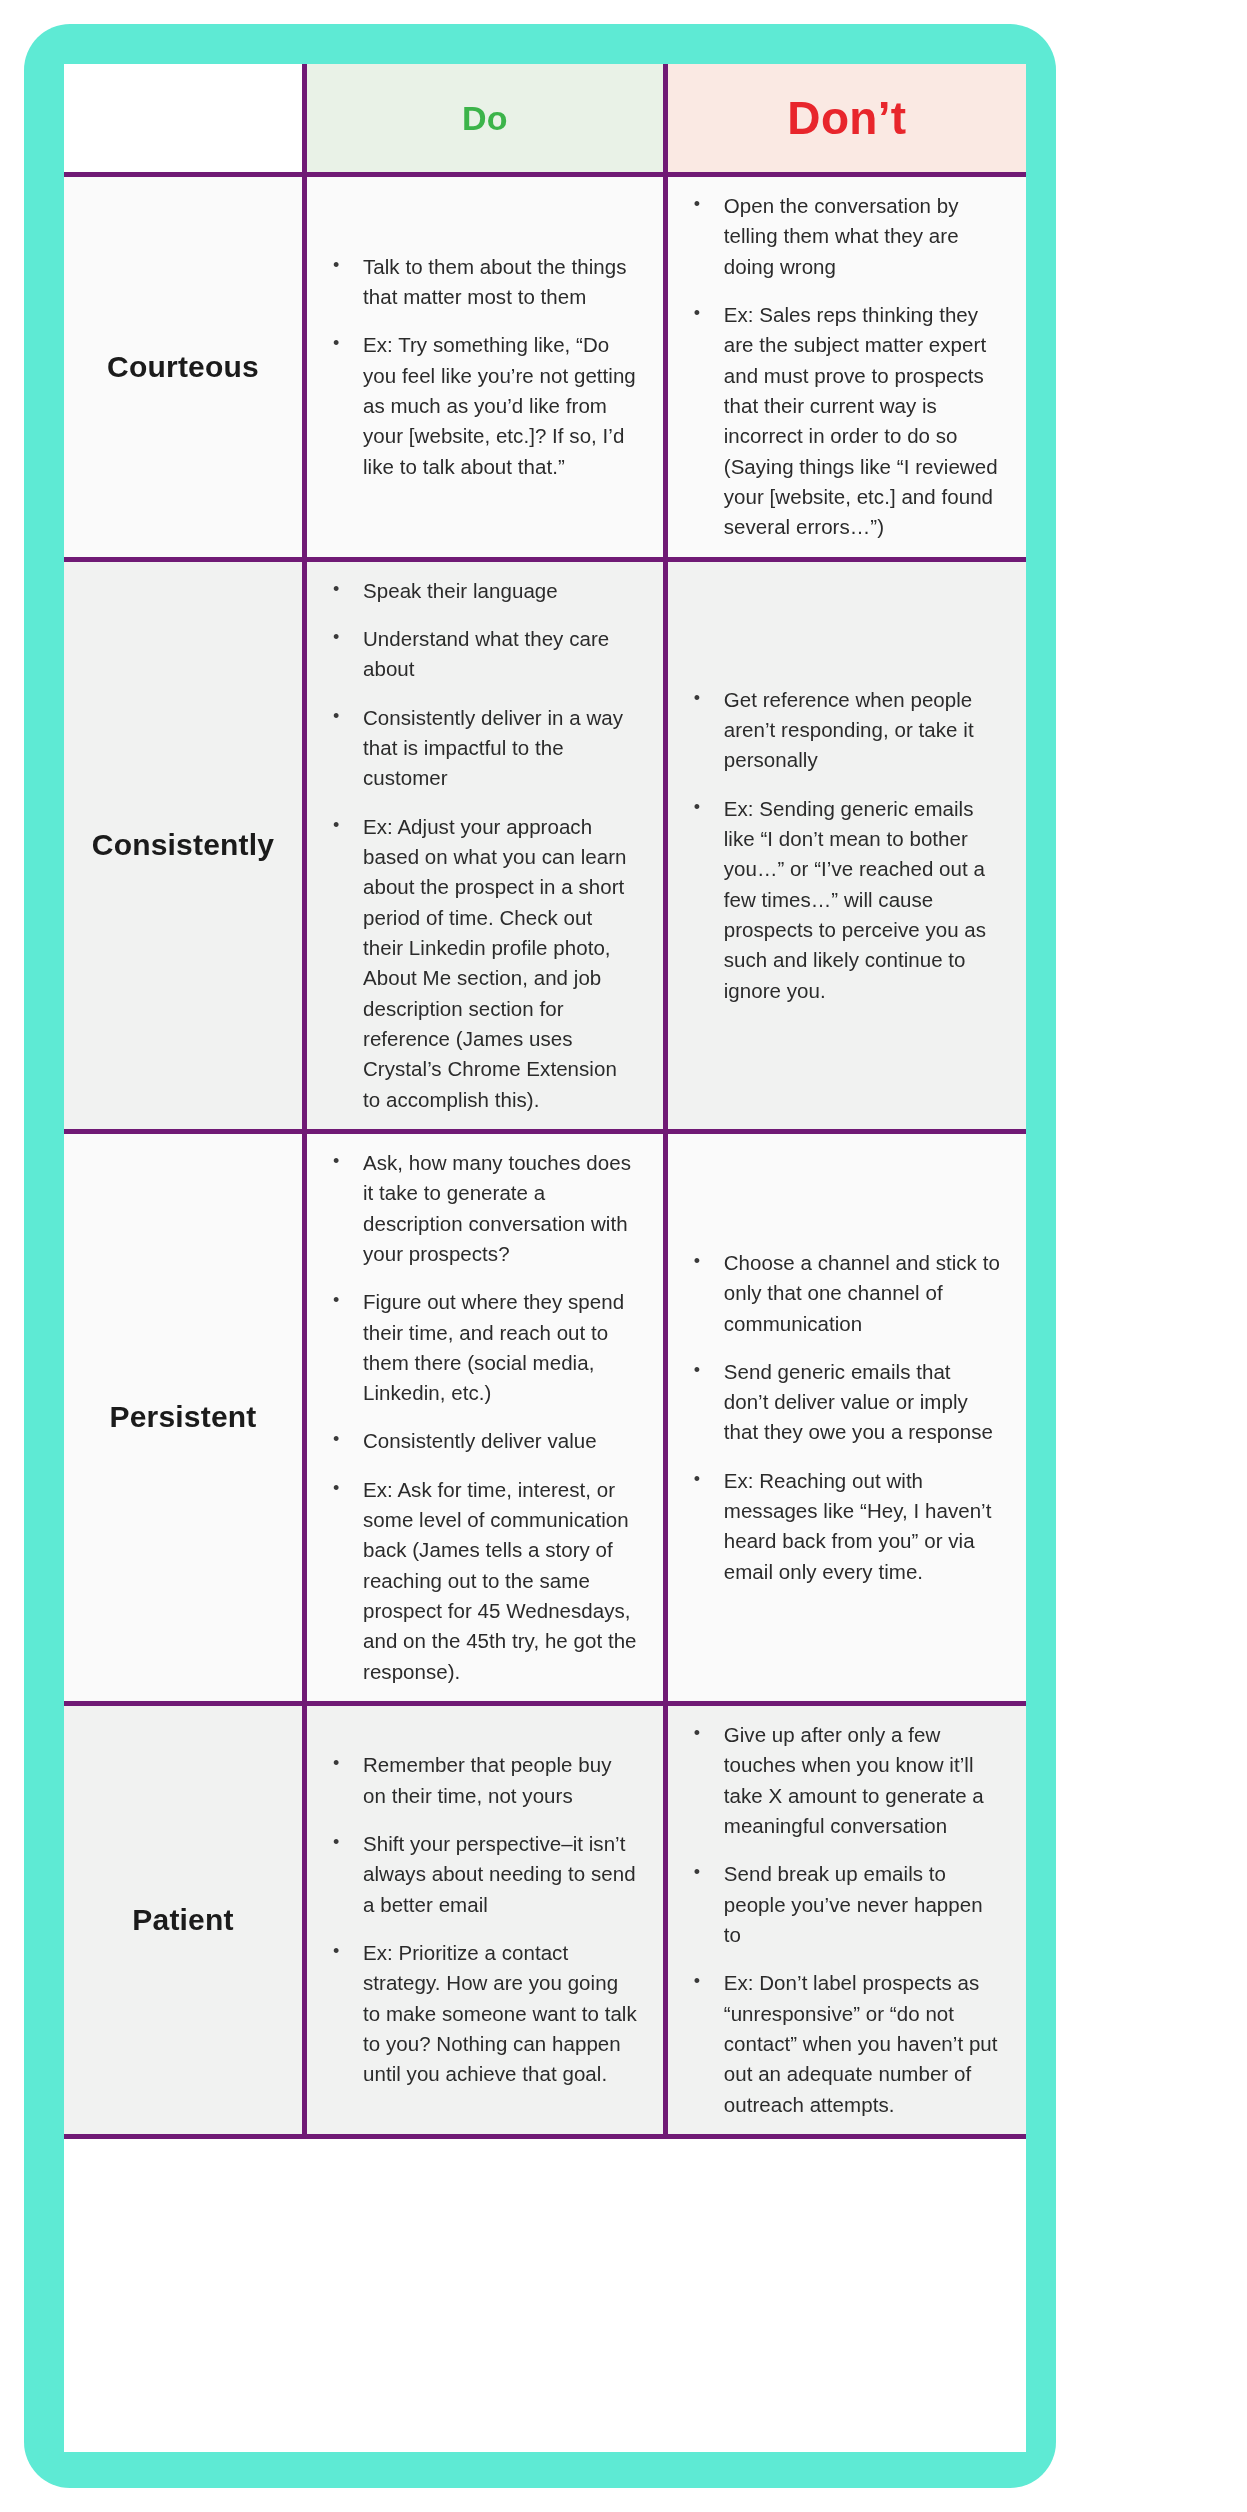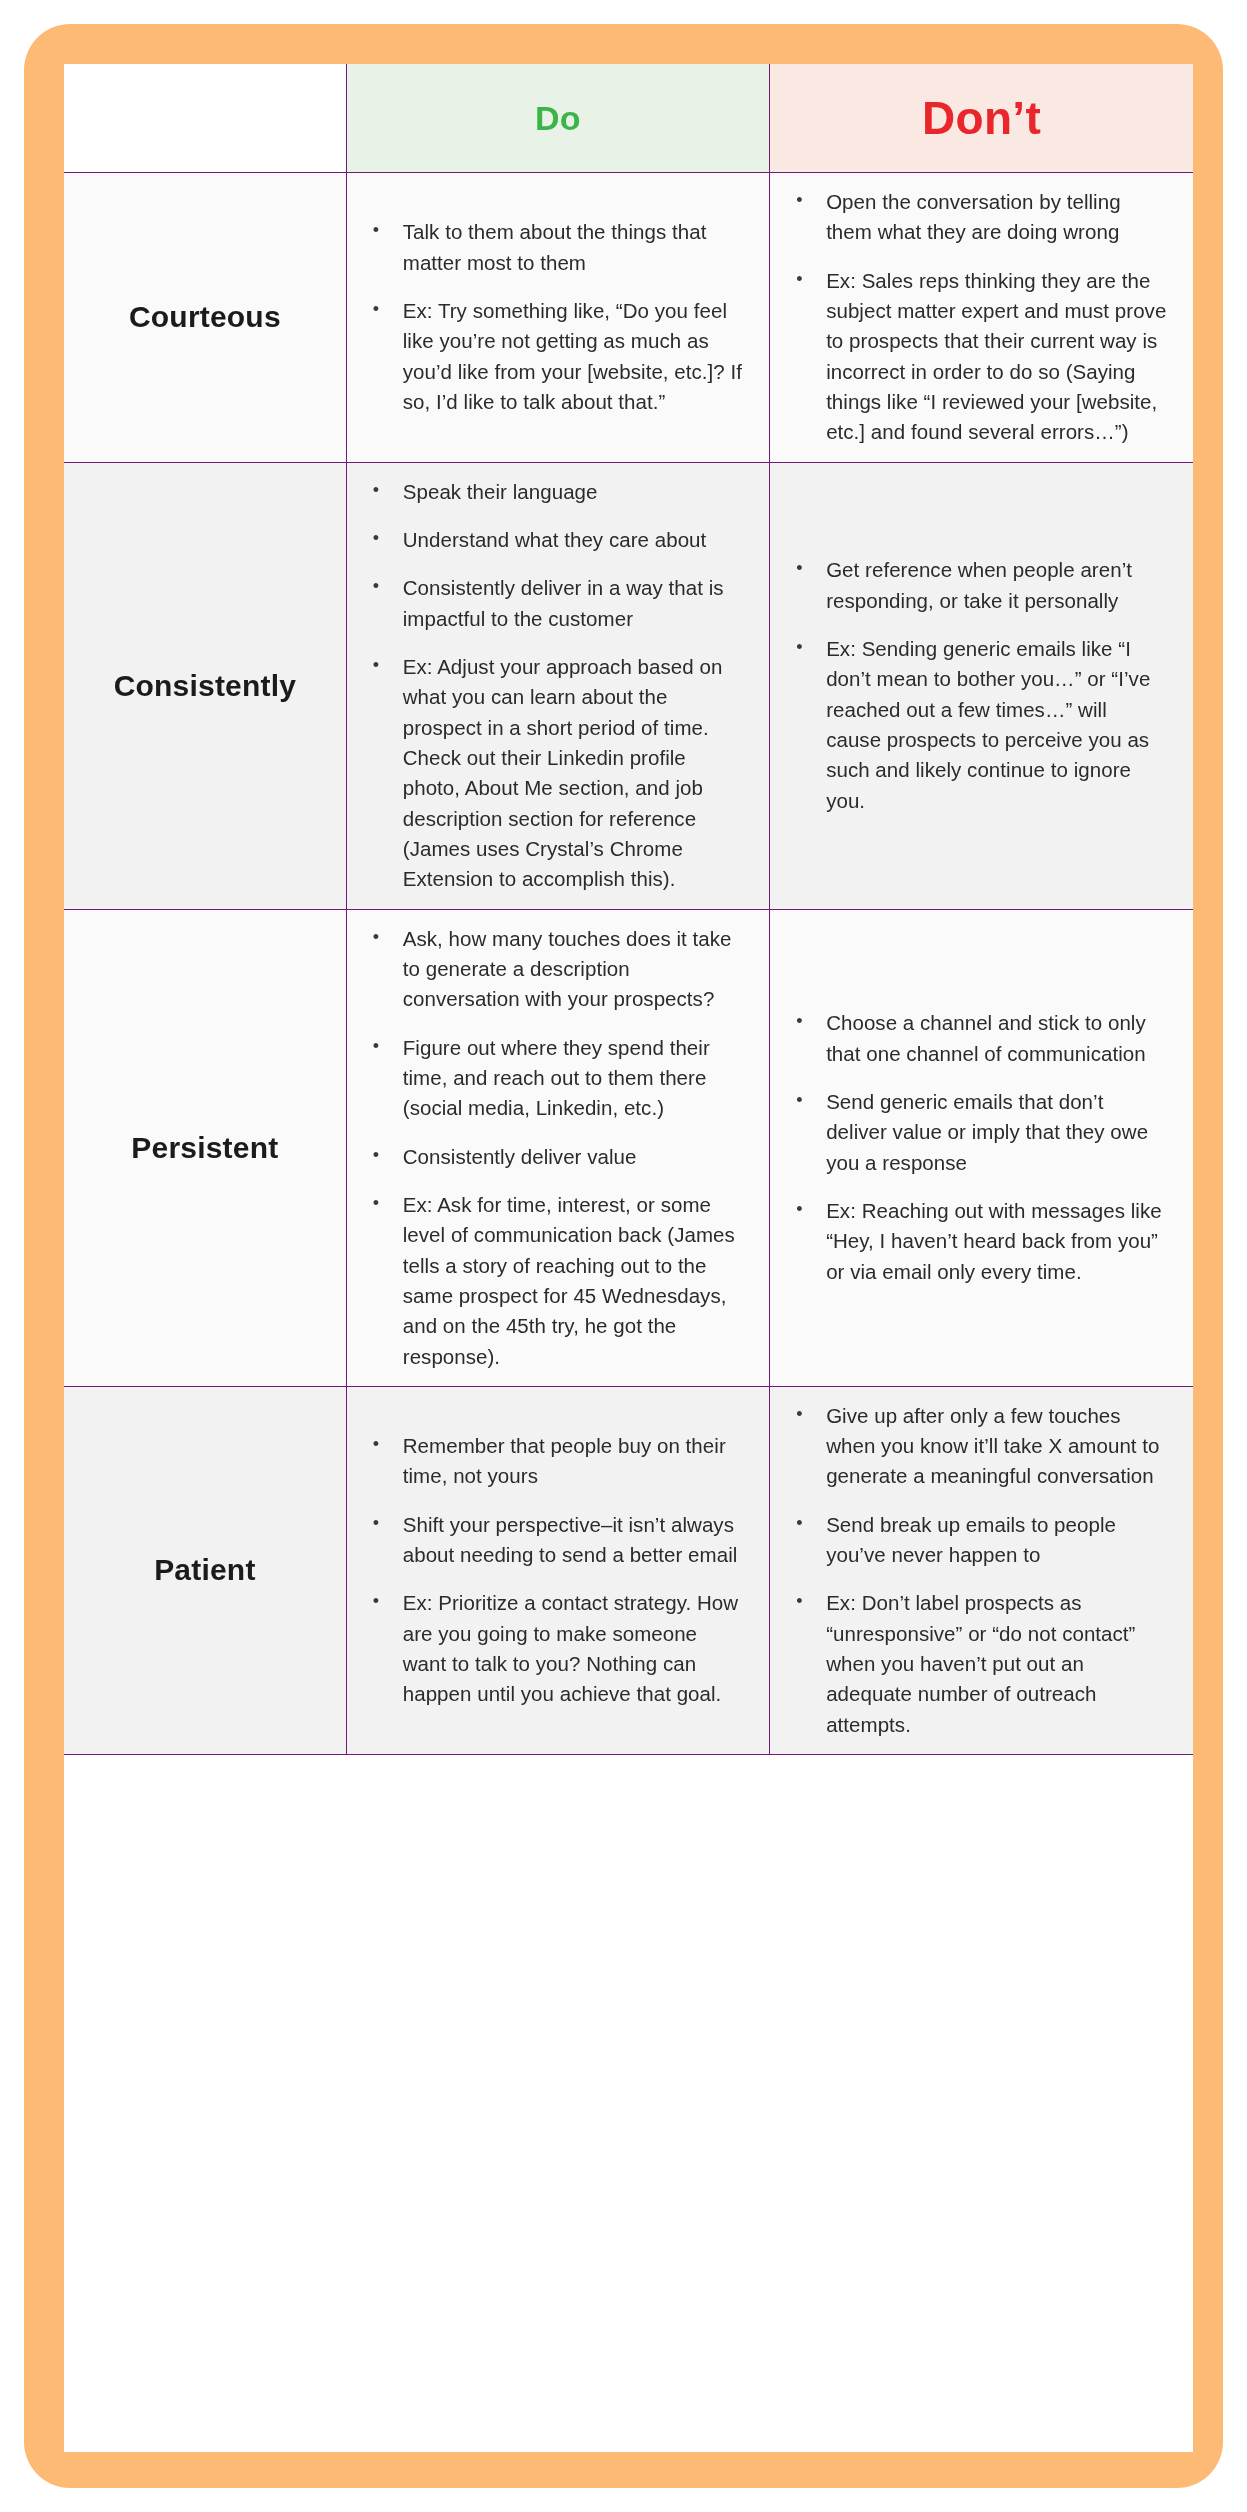--- a/index.html
+++ b/index.html
@@ -5,42 +5,42 @@
   html,body{margin:0;padding:0;}
   body{
     width:1247px;height:2512px;
     background:#ffffff;
     font-family:"Liberation Sans", sans-serif;
     overflow:hidden;
   }
   .device-frame{
     position:absolute;
     left:24px; top:24px;
-    width:1199px; height:2464px;
-    background:#fdba74;
+    width:1032px; height:2464px;
+    background:#5eead4;
     border-radius:46px;
     box-sizing:border-box;
     padding:40px 30px 36px 40px;
   }
   .screen{
     width:100%;height:100%;
     background:#ffffff;
     overflow:hidden;
   }
   table.matrix{
     border-collapse:collapse;
     width:100%;
     table-layout:fixed;
   }
   table.matrix col.c-label{width:25.0%;}
   table.matrix col.c-do{width:37.5%;}
   table.matrix col.c-dont{width:37.5%;}
 
   th,td{
-    border:1px solid #701a75;
+    border:5px solid #701a75;
     vertical-align:middle;
     padding:0;
   }
   th.head-blank{
     background:#ffffff;
     border-top:none;border-left:none;
     height:108px;
   }
   th.head-do{
     background:#e9f2e7;

